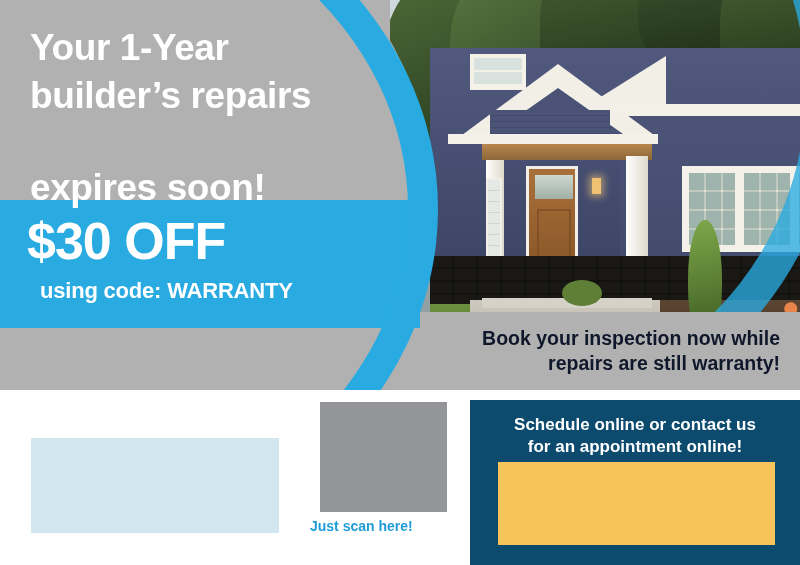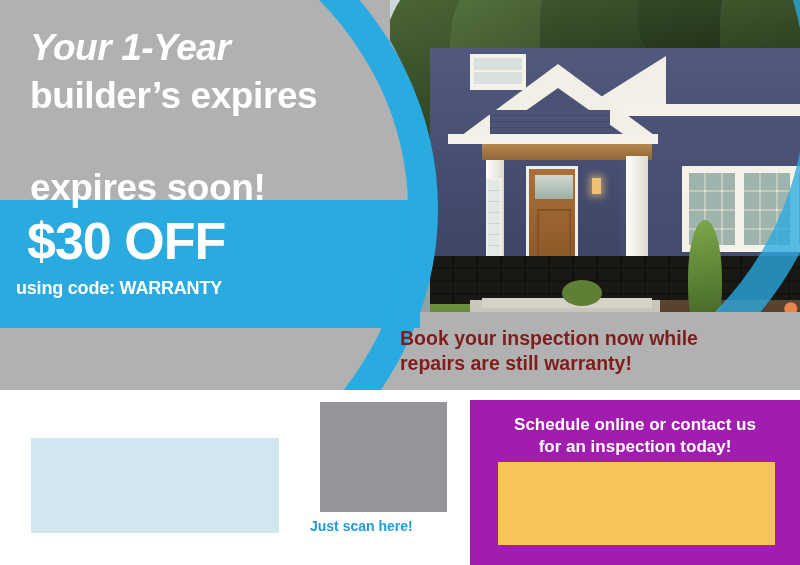--- a/index.html
+++ b/index.html
@@ -228,34 +228,34 @@
   
   .offer-amount{
     position:absolute; left:27px; top:215px;
     color:#ffffff;
     font-size:52px;
     font-weight:bold;
     letter-spacing:-1px;
     line-height:1;
   }
   .offer-code{
-    position:absolute; left:16px; top:278px;
+    position:absolute; left:40px; top:278px;
     color:#ffffff;
-    font-size:18px;
+    font-size:22px;
     font-weight:bold;
     letter-spacing:-0.2px;
   }
 
   
   .cta{
     position:absolute; left:400px; top:326px; width:380px;
-    color:#7f1d1d;
+    color:#0f172a;
     font-size:19.5px;
     font-weight:bold;
-    text-align:left;
+    text-align:right;
     line-height:1.30;
   }
 
   
   .bottom{
     position:absolute; left:0; top:390px; width:800px; height:175px;
     background:#ffffff;
   }
   .address-block{
     position:absolute; left:31px; top:48px; width:248px; height:95px;
@@ -266,21 +266,21 @@
     background:#939598;
   }
   .qr-caption{
     position:absolute; left:310px; top:128px; width:150px;
     color:#1f9cd8;
     font-size:14px;
     font-weight:bold;
   }
   .orange-panel{
     position:absolute; left:470px; top:10px; width:330px; height:165px;
-    background:#a21caf;
+    background:#0c4a6e;
   }
   .orange-text{
     position:absolute; left:8px; top:14px; width:314px;
     color:#ffffff;
     font-size:17px;
     font-weight:bold;
     text-align:center;
     line-height:1.30;
   }
   .orange-inner{
@@ -340,22 +340,22 @@
 
       <div class="arc-overlay"></div>
     </div>
 
     <div class="gray-disc"></div>
 
     <div class="blue-band"></div>
     <div class="blue-arc-ring"></div>
 
     <div class="headline">
-      <span class="l1" style="display: block; font-style: italic;">Your 1-Year</span>
-      <span class="l2" style="display: block;">builder’s expires</span>
+      <span class="l1" style="display: block;">Your 1-Year</span>
+      <span class="l2" style="display: block;">builder’s repairs</span>
       <span class="l3" style="display: block; margin-top: 44px;">expires soon!</span>
     </div>
 
     <div class="offer-amount">$30 OFF</div>
     <div class="offer-code">using code: WARRANTY</div>
 
     <div class="cta">
       <span style="display: block;">Book your inspection now while</span>
       <span style="display: block;">repairs are still warranty!</span>
     </div>
@@ -363,19 +363,19 @@
 
   <div class="bottom">
     <div class="address-block"></div>
 
     <div class="qr-box"></div>
     <div class="qr-caption">Just scan here!</div>
 
     <div class="orange-panel">
       <div class="orange-text">
         <span style="display: block;">Schedule online or contact us</span>
-        <span style="display: block;">for an inspection today!</span>
+        <span style="display: block;">for an appointment online!</span>
       </div>
       <div class="orange-inner"></div>
     </div>
   </div>
 
 </div>
 
 </body></html>

